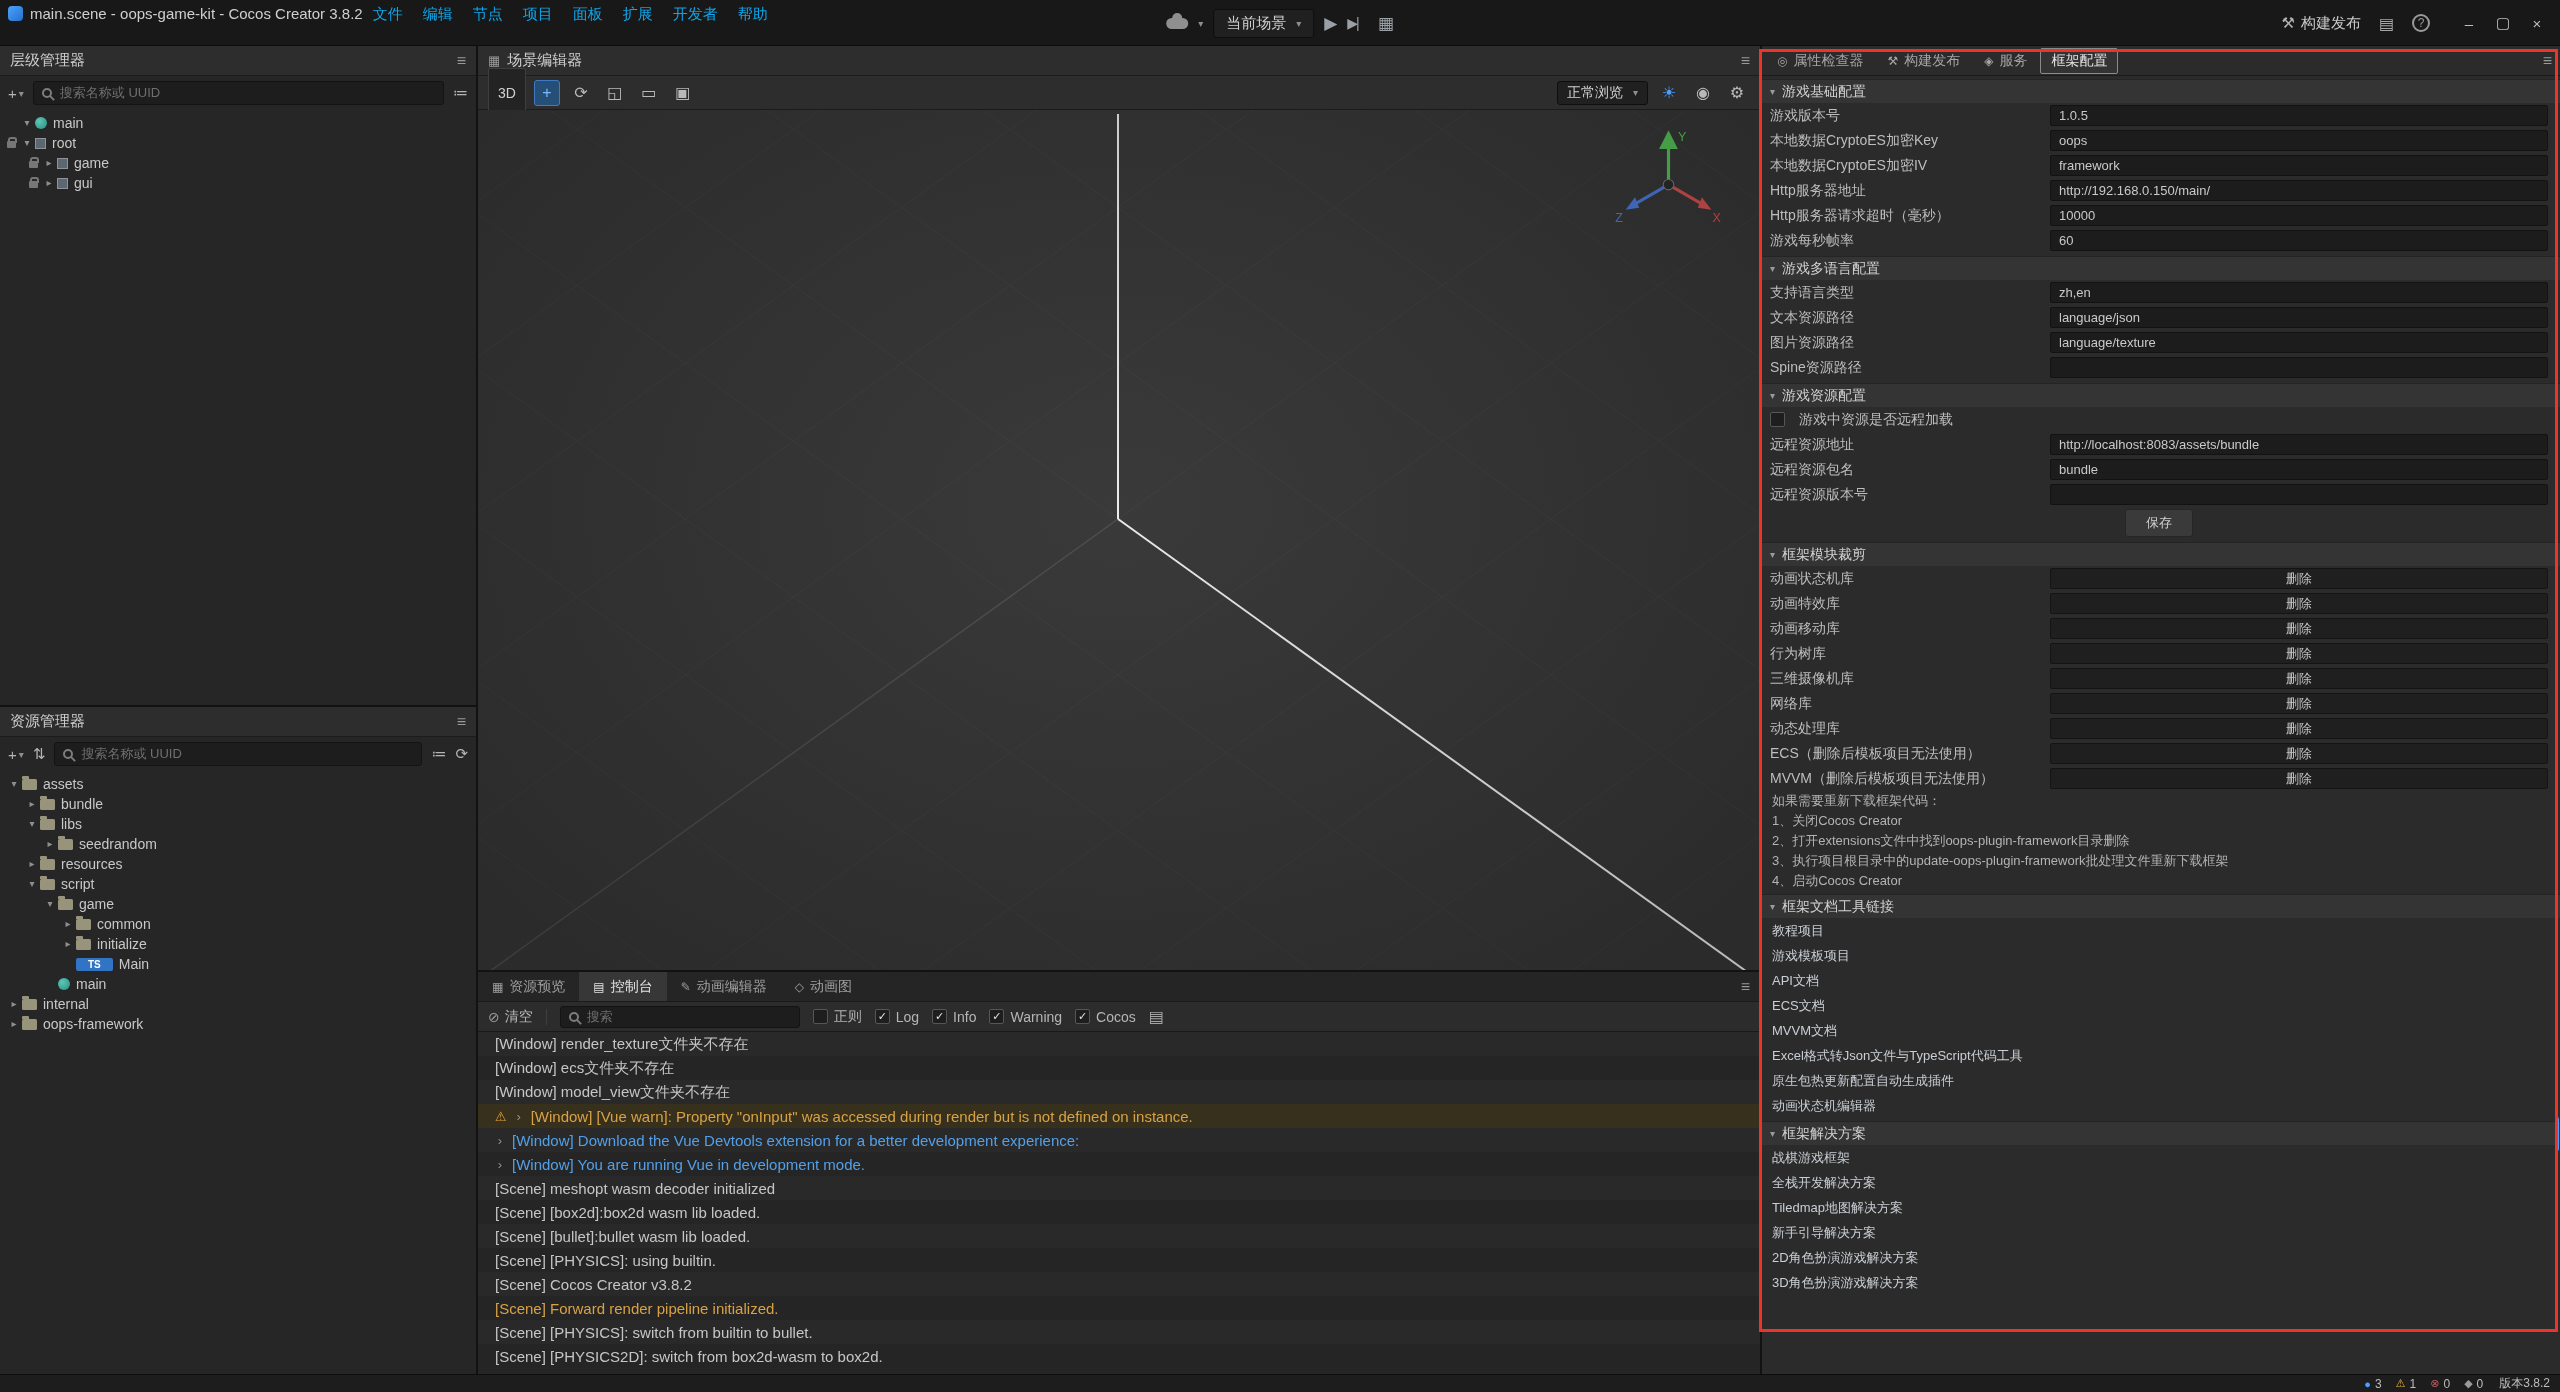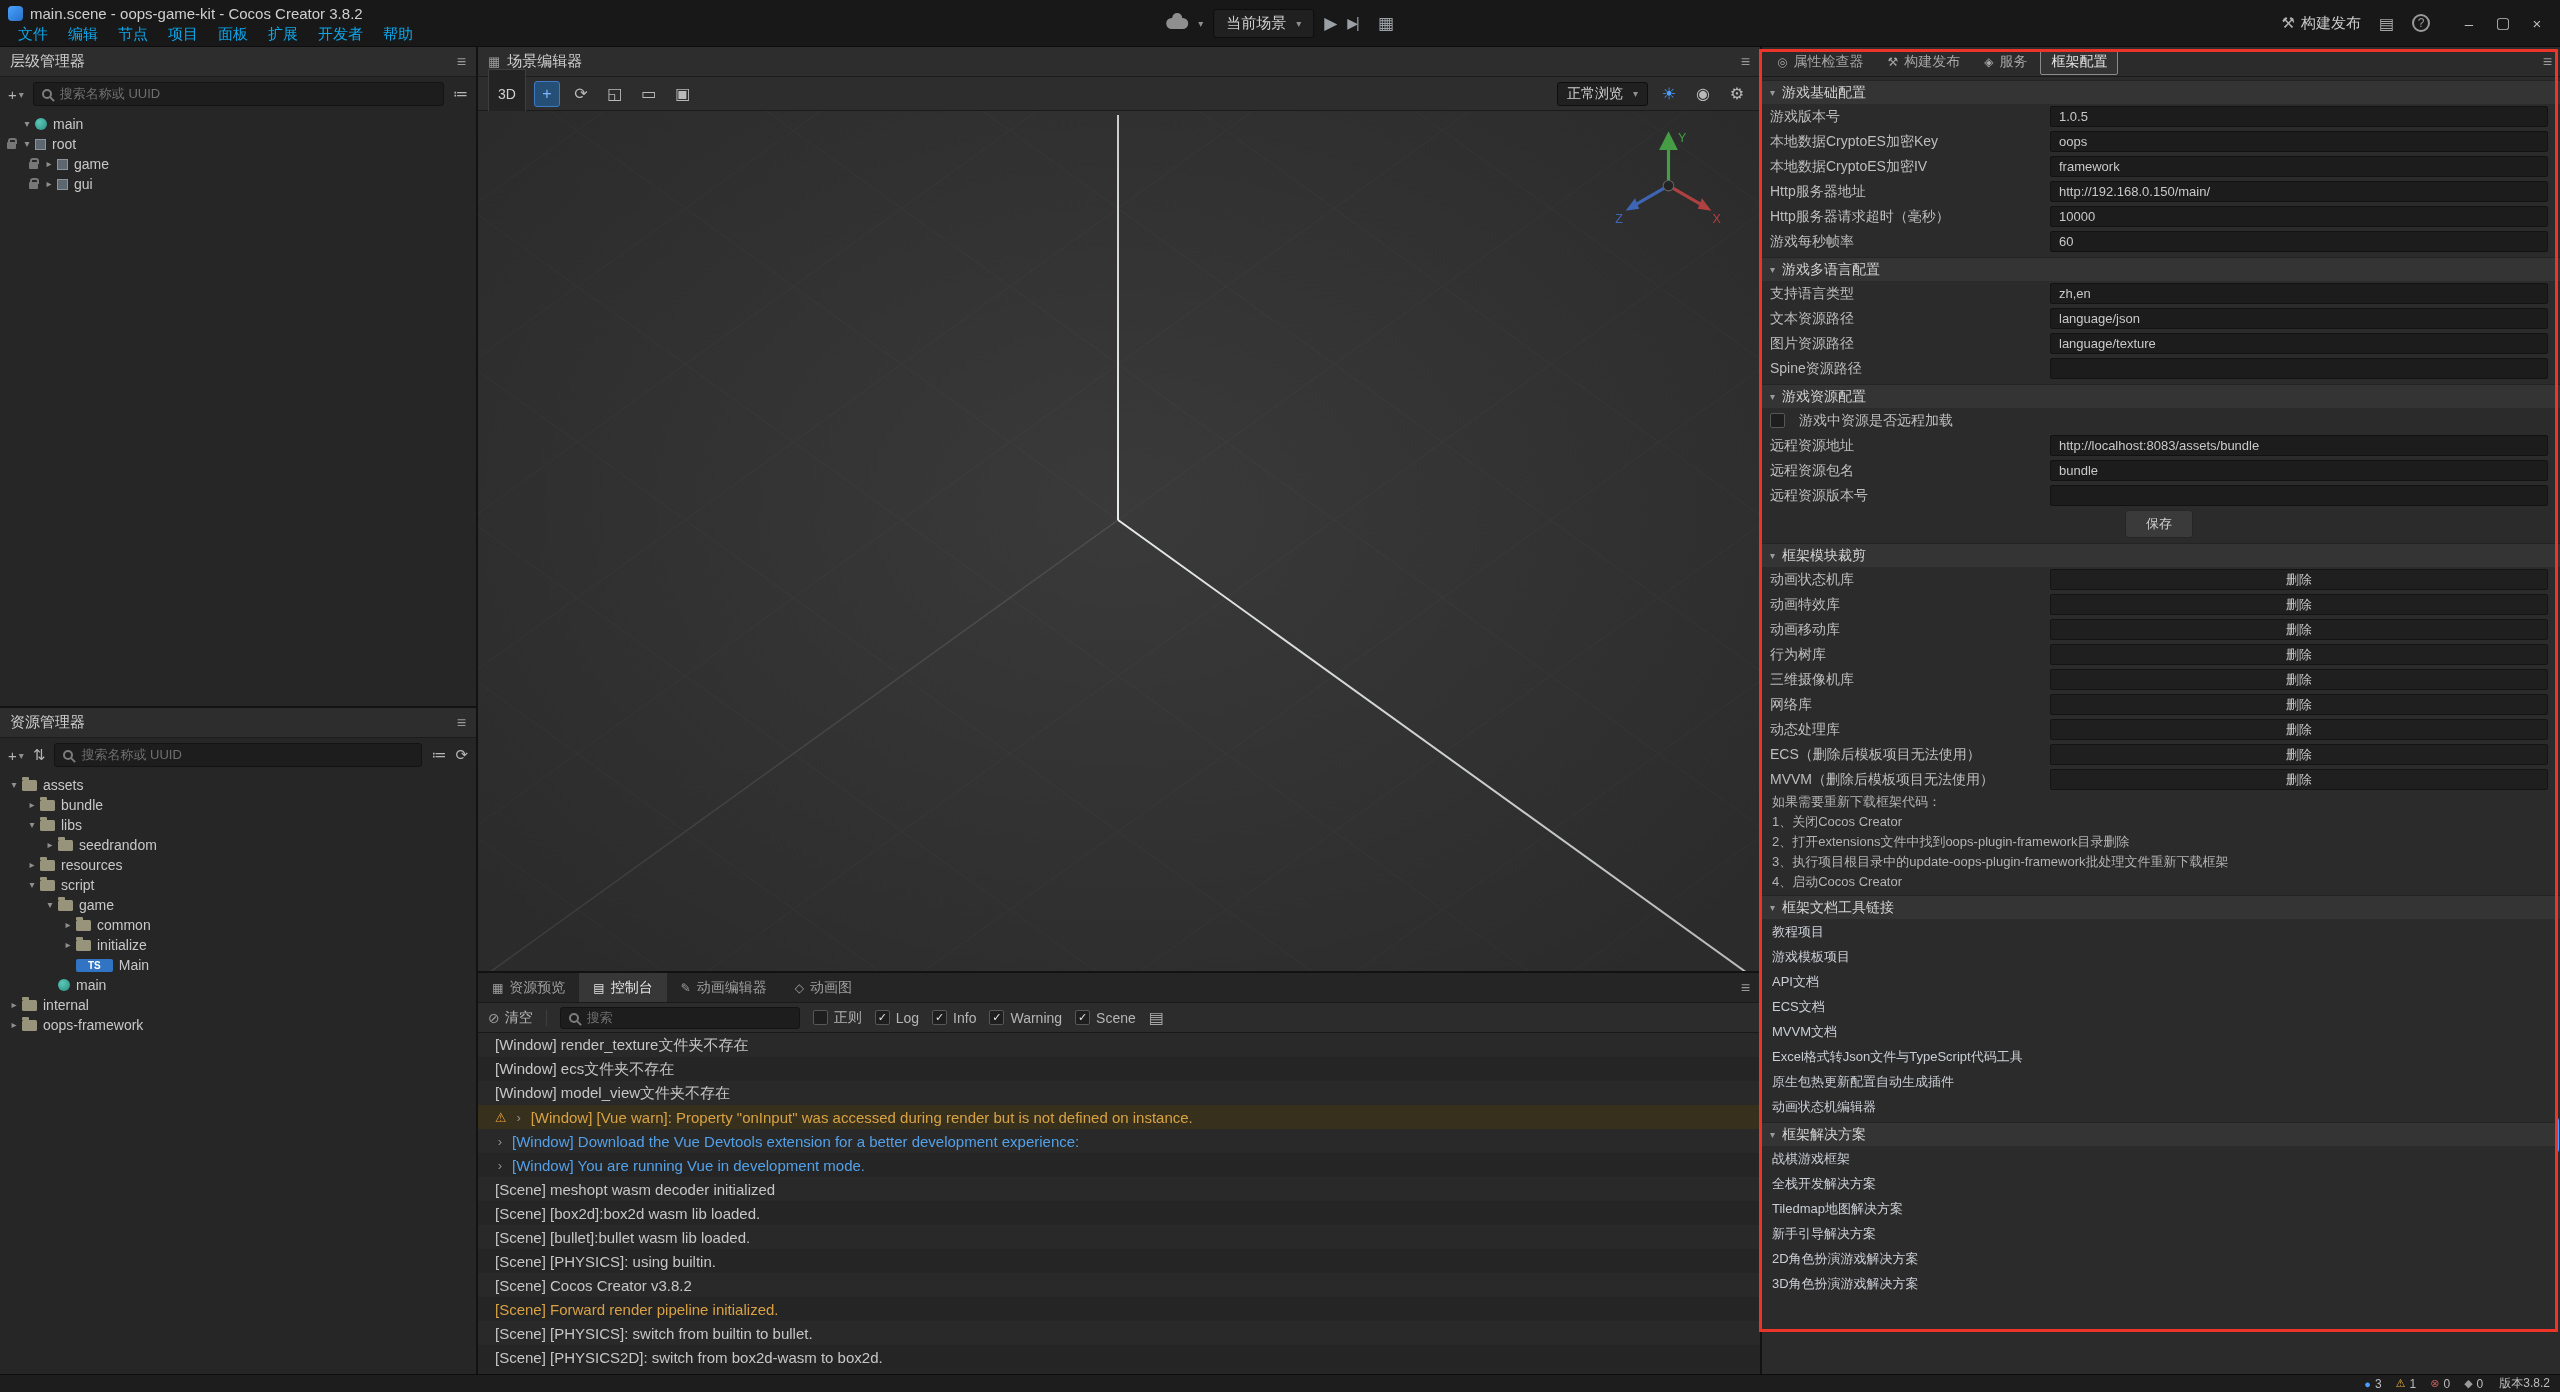--- a/index.html
+++ b/index.html
@@ -2,21 +2,21 @@
 <html><head>
 <meta charset="utf-8">
 <style>
   *{box-sizing:border-box;margin:0;padding:0;cursor:default;user-select:none}
   html,body{width:2560px;height:1392px;overflow:hidden;background:#141414;
     font-family:"Liberation Sans","DejaVu Sans",sans-serif;color:#c8c8c8}
   .app{width:2560px;height:1392px;display:flex;flex-direction:column;position:relative}
 
   
   .topbar{flex:0 0 46px;background:#181818;display:flex;position:relative;border-bottom:1px solid #0d0d0d}
-  .top-left{display:flex;flex-direction:column;justify-content:flex-end;padding:3px 0 1px 8px}
+  .top-left{display:flex;flex-direction:row;justify-content:flex-end;padding:3px 0 1px 8px}
   .title-row{display:flex;align-items:center;gap:7px;height:20px}
   .app-icon{width:15px;height:15px;border-radius:4px;background:linear-gradient(135deg,#4aa3ff,#2670c9)}
   .win-title{font-size:15px;color:#cfcfcf;white-space:nowrap}
   .menu-row{display:flex;align-items:center;height:22px}
   .menu-item{padding:0 10px;font-size:15px;color:#0ea5e9}
   .top-center{position:absolute;left:50%;top:0;height:46px;transform:translateX(-50%);display:flex;align-items:center;gap:10px}
   .cloud-icon{width:22px;height:11px;background:#8f8f8f;border-radius:6px;position:relative}
   .cloud-icon::before{content:"";position:absolute;width:10px;height:10px;border-radius:50%;background:#8f8f8f;top:-5px;left:6px}
   .mini-caret{font-size:10px;color:#8f8f8f}
   .tb-select{display:flex;align-items:center;gap:10px;background:#202020;border:1px solid #0e0e0e;border-radius:3px;padding:4px 12px;font-size:15px;color:#cfcfcf}
@@ -439,21 +439,21 @@
               <span class="filter-item">
                 <span class="cb checked"></span>
                 <span>Info</span>
               </span>
               <span class="filter-item">
                 <span class="cb checked"></span>
                 <span>Warning</span>
               </span>
               <span class="filter-item">
                 <span class="cb checked"></span>
-                <span>Scene</span>
+                <span>Cocos</span>
               </span>
             </span>
           <span class="tr-icon">▤</span>
         </div>
         <div class="logs" id="console-logs">
             <div class="log-row plain even">
               <span class="log-text">[Window] render_texture文件夹不存在</span>
             </div>
             <div class="log-row plain odd">
               <span class="log-text">[Window] ecs文件夹不存在</span>

